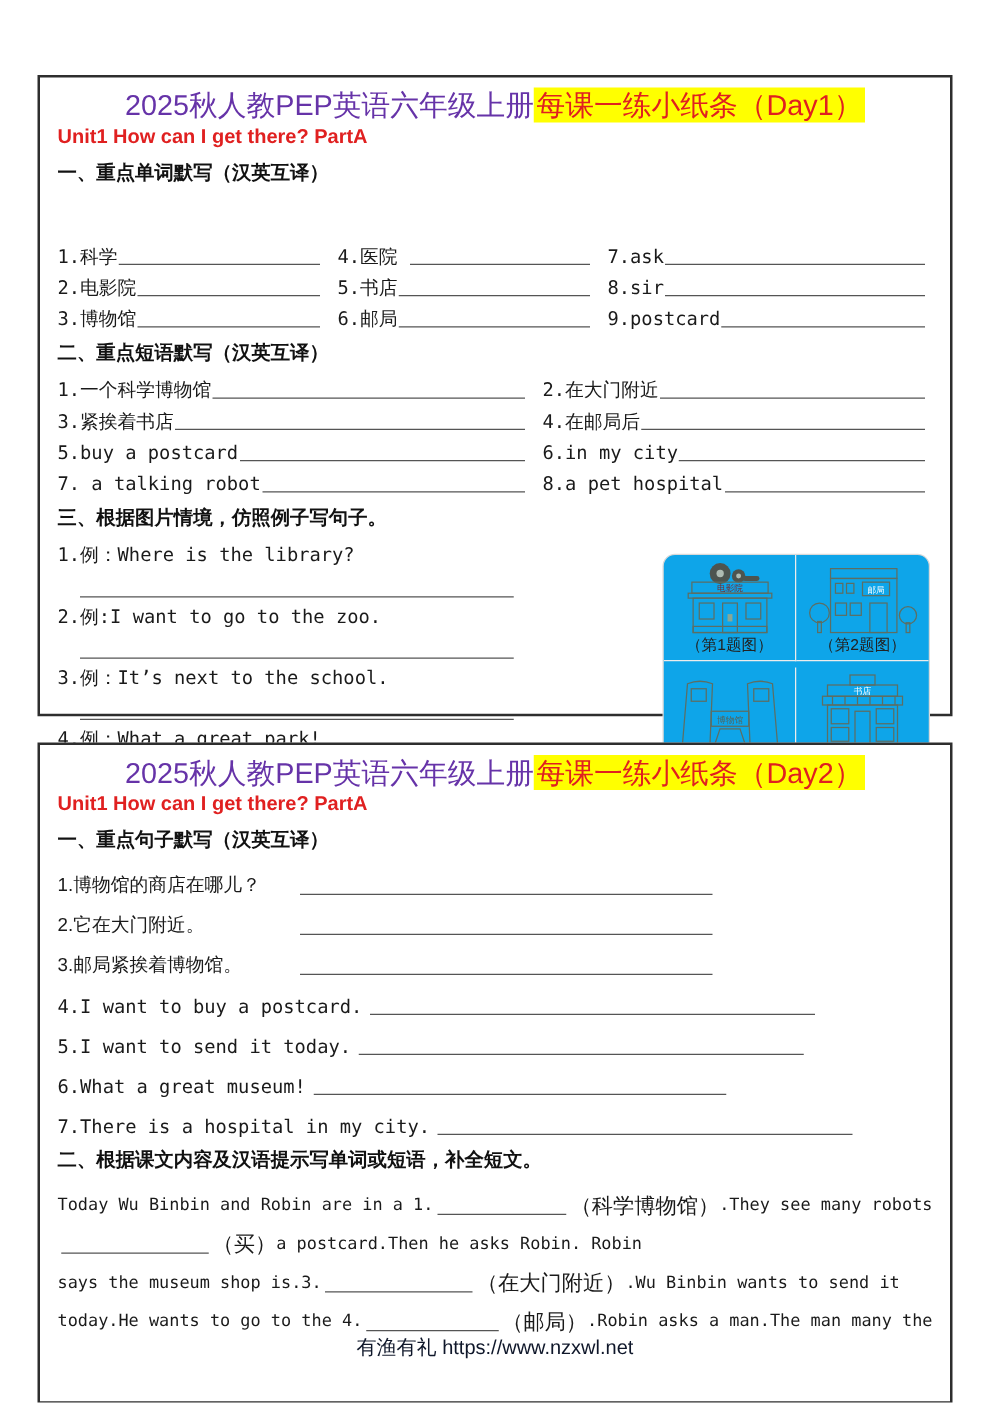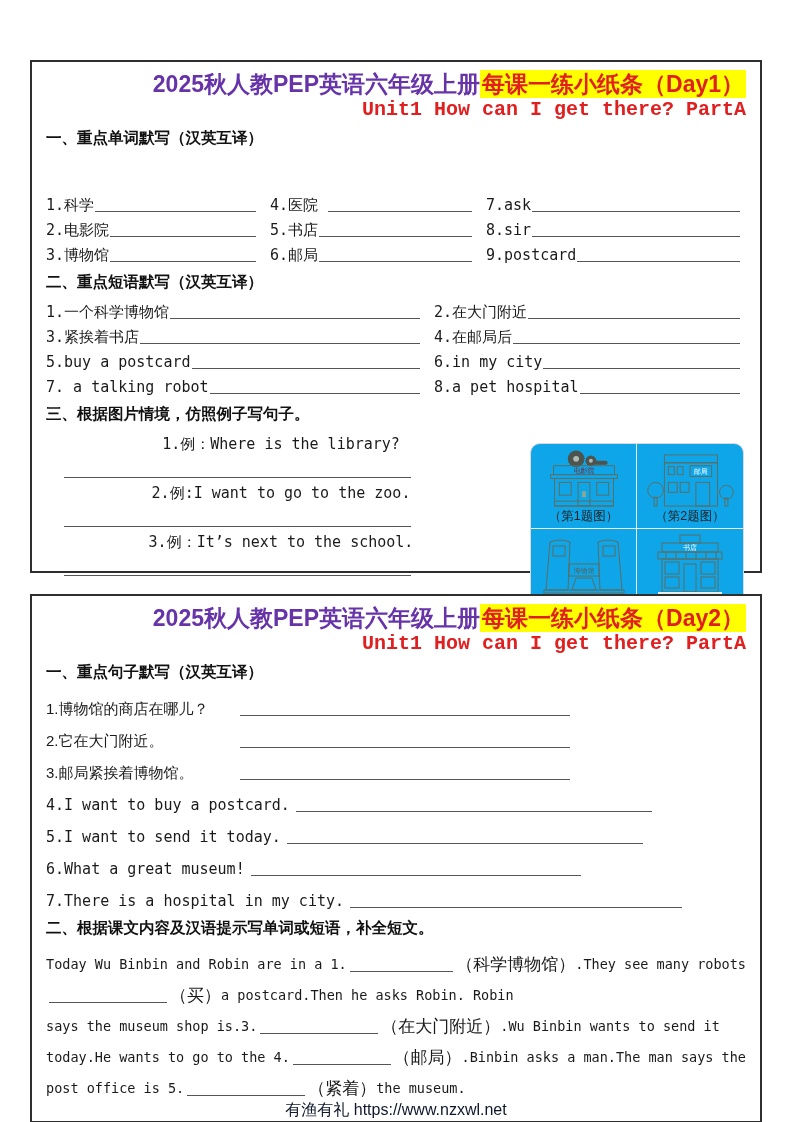--- a/index.html
+++ b/index.html
@@ -7,42 +7,42 @@
     width:793px;height:1122px;background:#ffffff;position:relative;
     font-family:"Liberation Sans","DejaVu Sans",sans-serif;color:#1a1a1a;
   }
   .panel{
     position:absolute;left:30px;width:732px;background:#fff;
     border:2px solid #2e2e2e;box-sizing:border-box;padding:8px 14px 0 14px;
   }
   #panel-day1{top:60px;height:513px;}
   #panel-day2{top:594px;height:529px;}
 
-  .title{ text-align:right;font-size:23px;font-weight:bold;line-height:29px;white-space:nowrap;}
+  .title{ text-align:center;font-size:23px;font-weight:normal;line-height:29px;white-space:nowrap;}
   .title .t-purple{color:#6633A8;}
   .title .t-hl{background:#FFFF00;color:#E02020;padding:1px 2px;}
   .subtitle{
-    text-align:right;color:#E02020;font-weight:bold;
-    font-family:Liberation Mono, monospace;font-size:20px;line-height:22px;
+    text-align:left;color:#E02020;font-weight:bold;
+    font-family:Liberation Sans, sans-serif;font-size:16px;line-height:22px;
   }
   .sec-head{font-size:15.5px;font-weight:bold;color:#111;margin:7px 0 4px 0;}
 
   
   .words-grid{display:grid;grid-template-columns:224px 216px auto;margin-top:41px;}
   .cell{display:flex;align-items:flex-end;height:25px;font-size:15px;
         font-family:"DejaVu Sans Mono","Liberation Mono",monospace;}
   .cell .lbl{white-space:pre;line-height:20px;}
   .cell .blank{flex:1;border-bottom:1px solid #555;margin:0 14px 3px 1px;height:0;}
   .cell .blank.last{margin-right:6px;}
 
   
   .phrase-grid{display:grid;grid-template-columns:388px auto;}
 
   
-  .sec3{display:flex;text-align:center;}
+  .sec3{display:flex;}
   .examples{width:470px;}
   .ex-text{font-family:"DejaVu Sans Mono","Liberation Mono",monospace;font-size:15px;
            line-height:20px;margin-top:5px;white-space:pre;}
   .ex-line{border-bottom:1px solid #555;width:347px;height:23px;margin-left:18px;}
 
   .pic-box{
     width:212px;margin:14px 0 0 14px;border:1.5px solid #d9d9d9;border-radius:10px;
     display:grid;grid-template-columns:1fr 1fr;background:#0ea5e9;overflow:hidden;
   }
   .pic-cell{
@@ -162,20 +162,21 @@
 
   <div class="sec-head">三、根据图片情境，仿照例子写句子。</div>
   <div class="sec3">
     <div class="examples">
       <div class="ex-text">1.例：Where is the library?</div>
       <div class="ex-line"></div>
       <div class="ex-text">2.例:I want to go to the zoo.</div>
       <div class="ex-line"></div>
       <div class="ex-text">3.例：It’s next to the school.</div>
       <div class="ex-line"></div>
+      <div class="ex-text">4.例：What a great park!</div>
       <div class="ex-line"></div>
     </div>
 
     <div class="pic-box">
 
       <div class="pic-cell bl rl">
         <svg class="pic-svg" viewBox="0 0 92 60">
           <circle cx="38" cy="10" r="8.5" fill="#4d544f"></circle>
             <circle cx="38" cy="10" r="3" fill="#aebbb2"></circle>
           <circle cx="53" cy="12" r="5.5" fill="#4d544f"></circle>
@@ -289,18 +290,17 @@
         <span class="sent-text">7.There is a hospital in my city.</span>
         <span class="sent-line"></span>
       </div>
   </div>
 
   <div class="sec-head">二、根据课文内容及汉语提示写单词或短语，补全短文。</div>
   <div>
     <div class="story-line"><span class="seg">Today Wu Binbin and Robin are in a 1.</span><span class="s-blank"></span><span class="hint-seg">（科学博物馆）</span><span class="seg">.They see many robots</span></div>
     <div class="story-line"><span class="s-blank"></span><span class="hint-seg">（买）</span><span class="seg">a postcard.Then he asks Robin. Robin</span></div>
     <div class="story-line"><span class="seg">says the museum shop is.3.</span><span class="s-blank"></span><span class="hint-seg">（在大门附近）</span><span class="seg">.Wu Binbin wants to send it</span></div>
-    <div class="story-line"><span class="seg">today.He wants to go to the 4.</span><span class="s-blank"></span><span class="hint-seg">（邮局）</span><span class="seg">.Binbin asks a man.The man says the</span></div>
-    <div class="story-line"><span class="seg">post office is 5.</span><span class="s-blank"></span><span class="hint-seg">（紧着）</span><span class="seg">the museum.</span></div>
+    <div class="story-line"><span class="seg">today.He wants to go to the 4.</span><span class="s-blank"></span><span class="hint-seg">（邮局）</span><span class="seg">.Robin asks a man.The man many the</span></div>
   </div>
 
   <div class="footer">有渔有礼 https://www.nzxwl.net</div>
 </div>
 
 </body></html>

